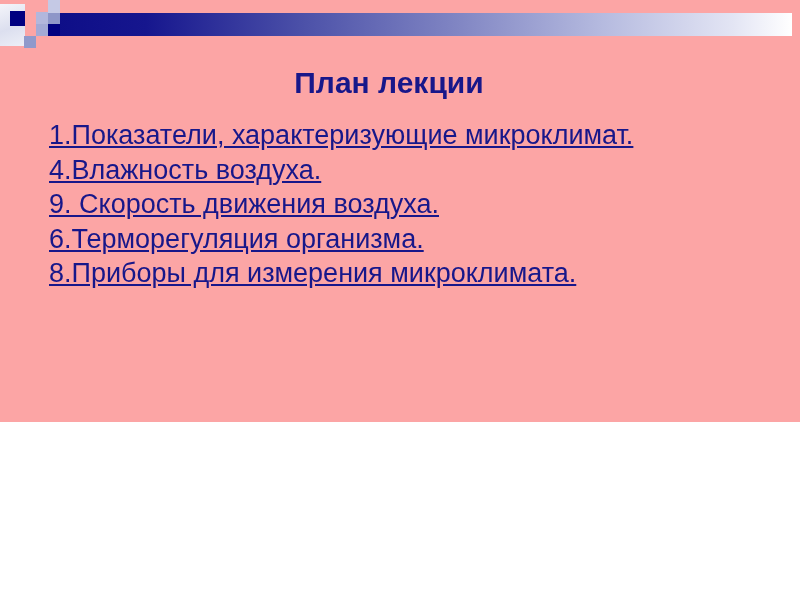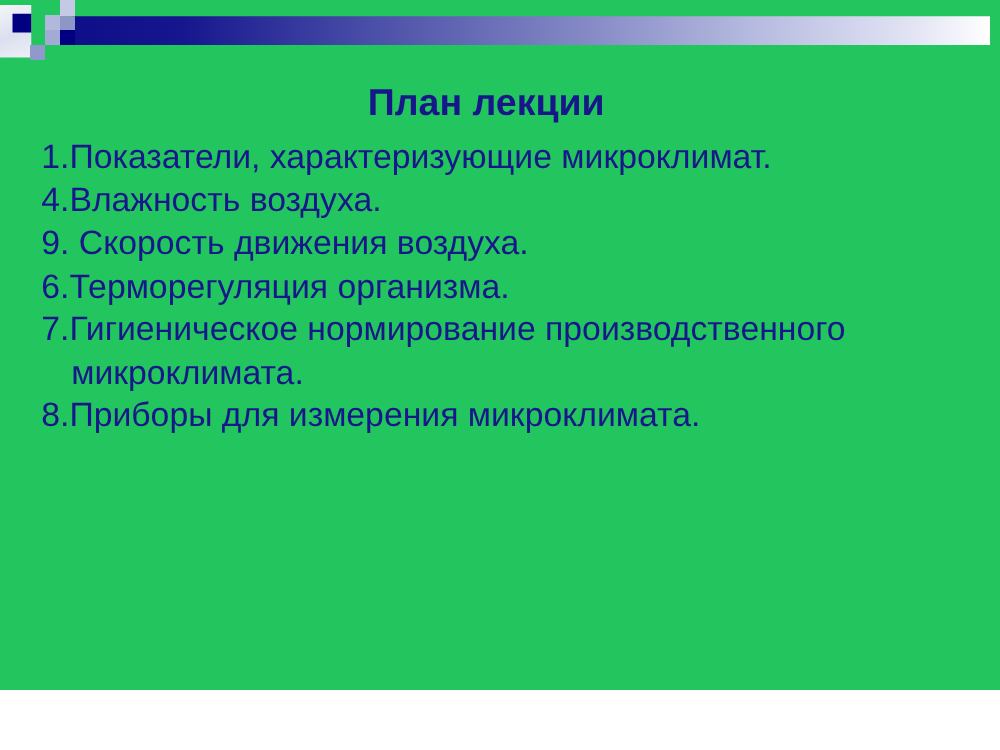--- a/index.html
+++ b/index.html
@@ -1,20 +1,20 @@
 <!DOCTYPE html>
 <html><head>
 <meta charset="utf-8">
 <style>
   html, body { margin: 0; padding: 0; background: #fff; }
   .slide {
     position: relative;
     width: 800px;
-    height: 552px;
-    background: #22c55e;
+    height: 422px;
+    background: #fca5a5;
     overflow: hidden;
     font-family: "Liberation Sans", "DejaVu Sans", sans-serif;
   }
   
   .deco-strip {
     position: absolute; left: 0; top: 4px; width: 25px; height: 42px;
     background: linear-gradient(160deg, #f4f5fa 0%, #dcdfef 55%, #edeff7 100%);
   }
   .header-bar {
     position: absolute; left: 58px; top: 13px; width: 734px; height: 23px;
@@ -33,21 +33,21 @@
 
   
   .content {
     position: absolute; left: 33px; top: 64px; width: 712px;
     color: #17178a;
   }
   .slide-title {
     font-size: 30px; font-weight: bold; line-height: 38px;
     text-align: center; margin: 0 0 6px 0;
   }
-  .plan-list { margin: 0; padding: 0; }
+  .plan-list { margin: 16px; padding: 0; text-decoration: underline; }
   .plan-item {
     font-size: 27px; line-height: 34.5px;
     padding-left: 24px; text-indent: -24px;
   }
   .page-number {
     position: absolute; left: 570px; top: 563px; width: 30px;
     text-align: center; font-size: 14px; color: #000000;
   }
 </style>
 </head>
@@ -65,20 +65,19 @@
   <div class="sq sq-navy-sm"></div>
   <div class="sq sq-low"></div>
 
   <div class="content">
     <div class="slide-title">План лекции</div>
     <div class="plan-list">
       <div class="plan-item">1.Показатели, характеризующие микроклимат.</div>
       <div class="plan-item">4.Влажность воздуха.</div>
       <div class="plan-item">9. Скорость движения воздуха.</div>
       <div class="plan-item">6.Терморегуляция организма.</div>
-      <div class="plan-item">7.Гигиеническое нормирование производственного микроклимата.</div>
       <div class="plan-item">8.Приборы для измерения микроклимата.</div>
     </div>
   </div>
 
   <div class="page-number">2</div>
 
 </div>
 
 </body></html>

